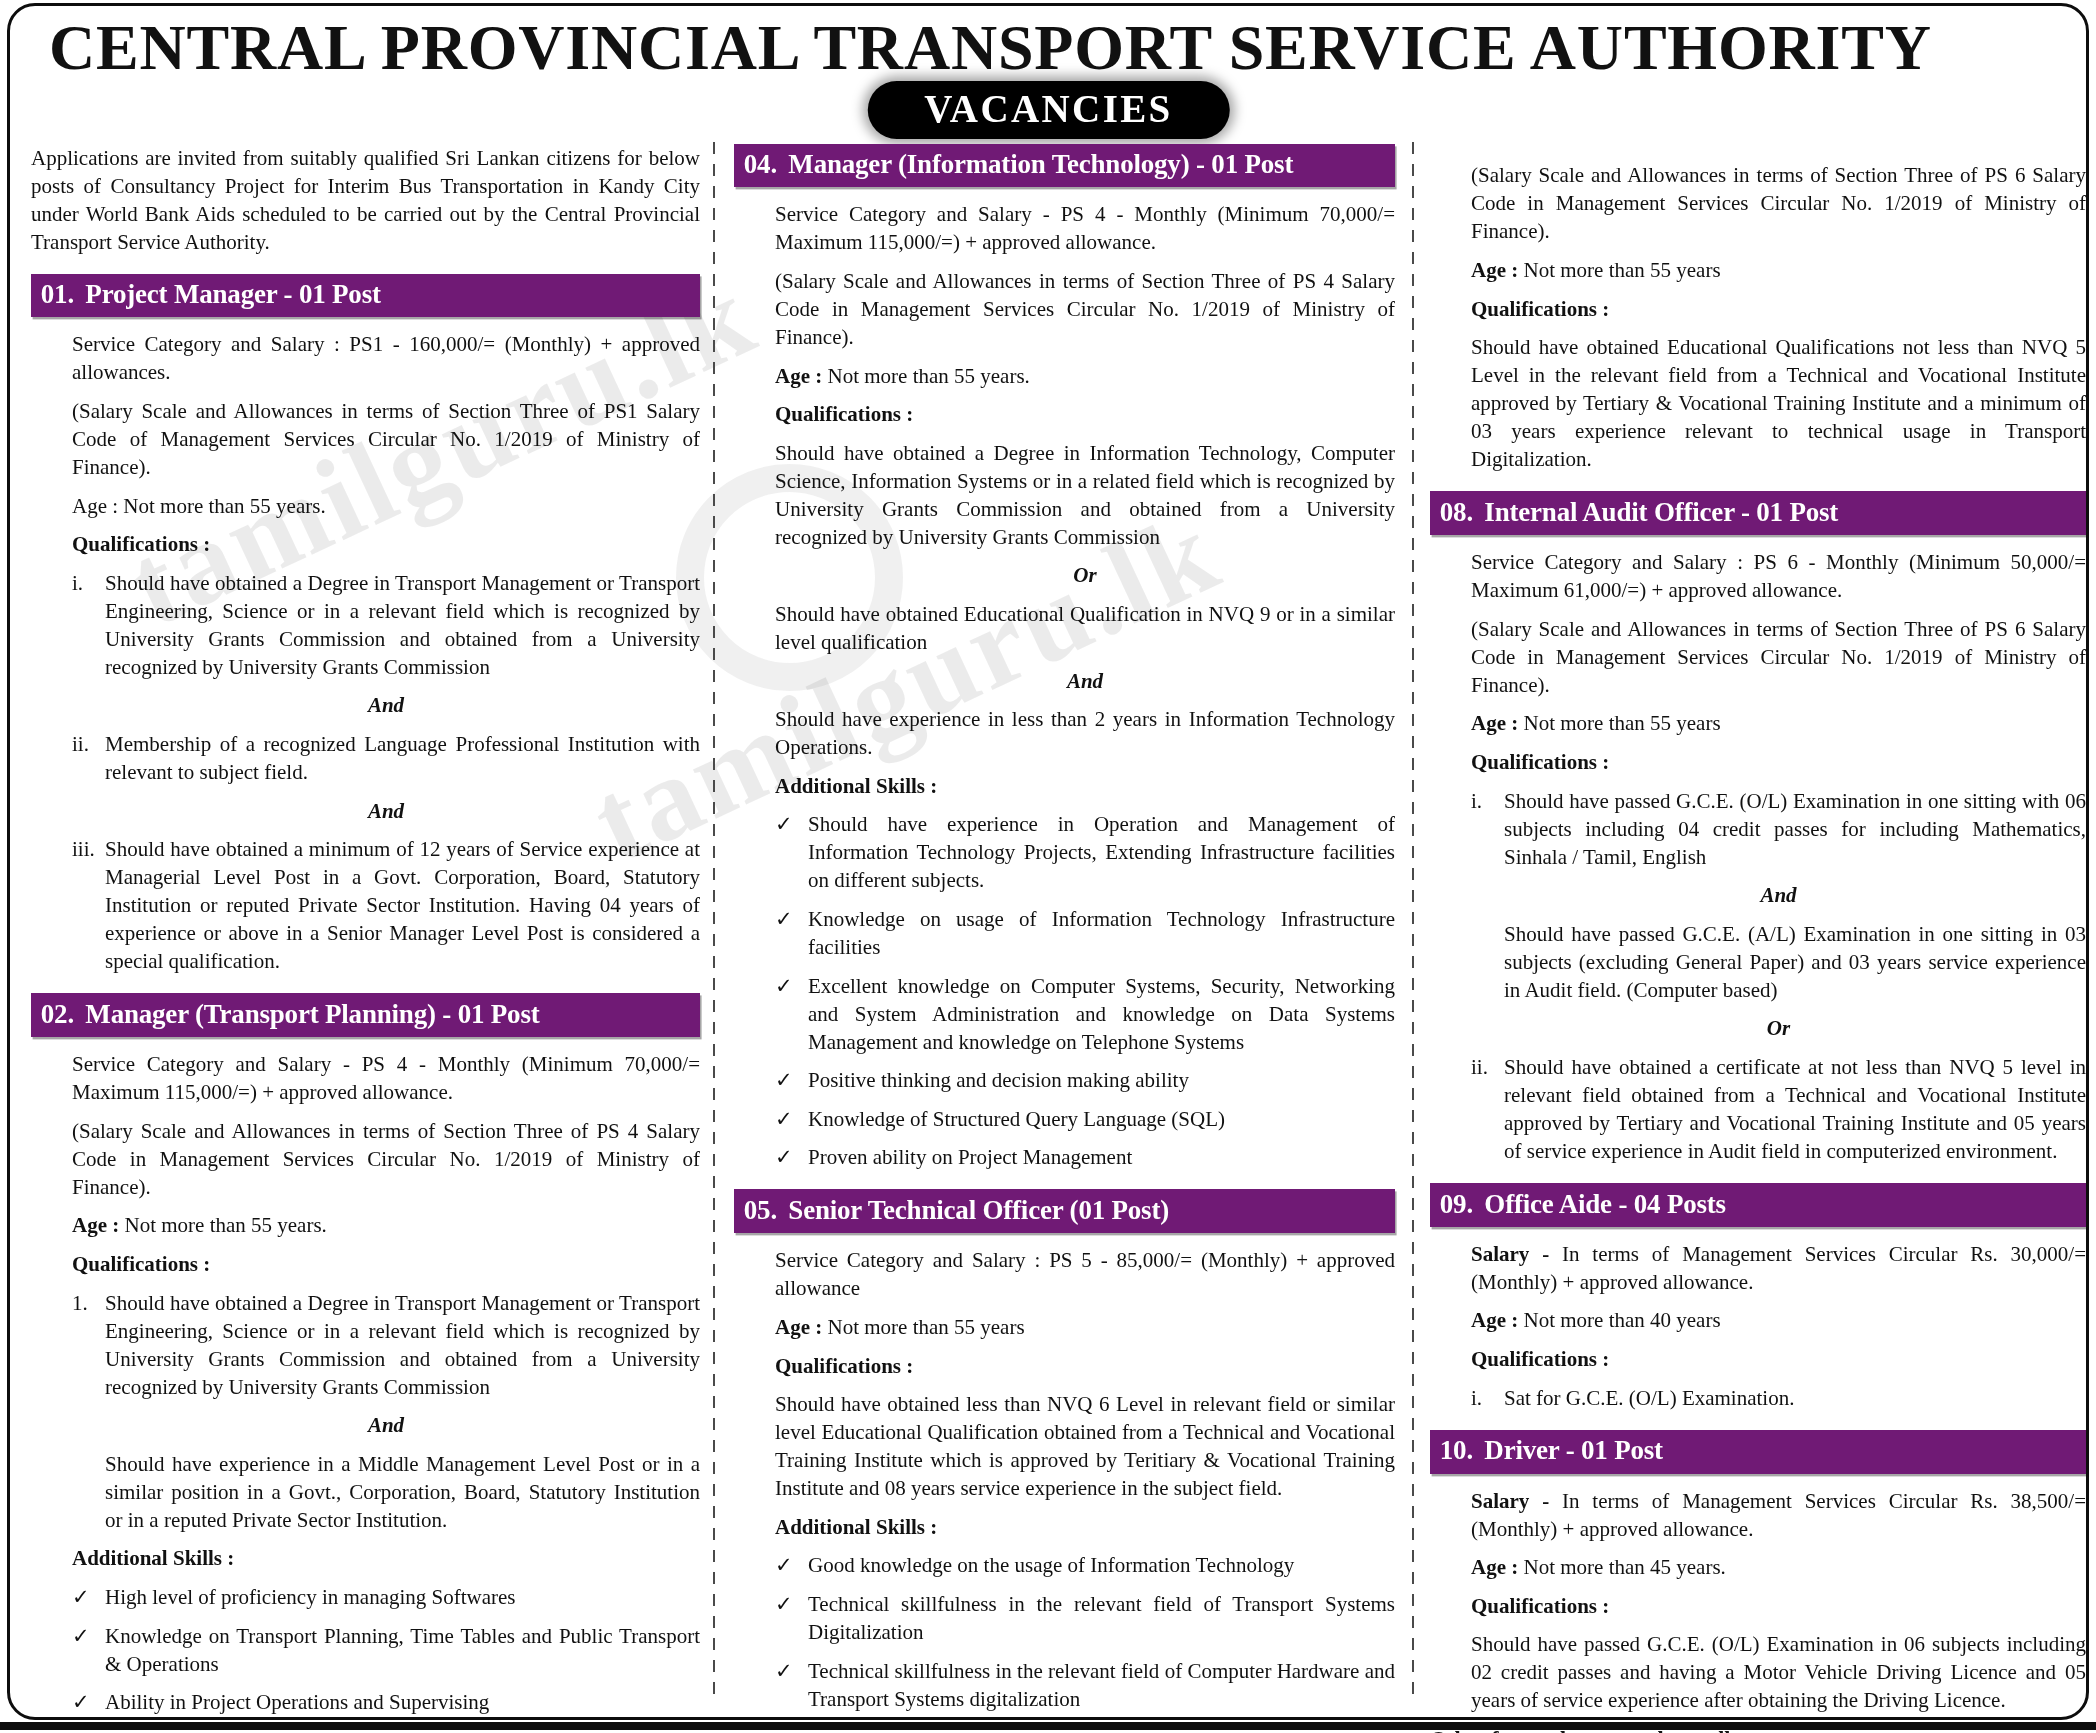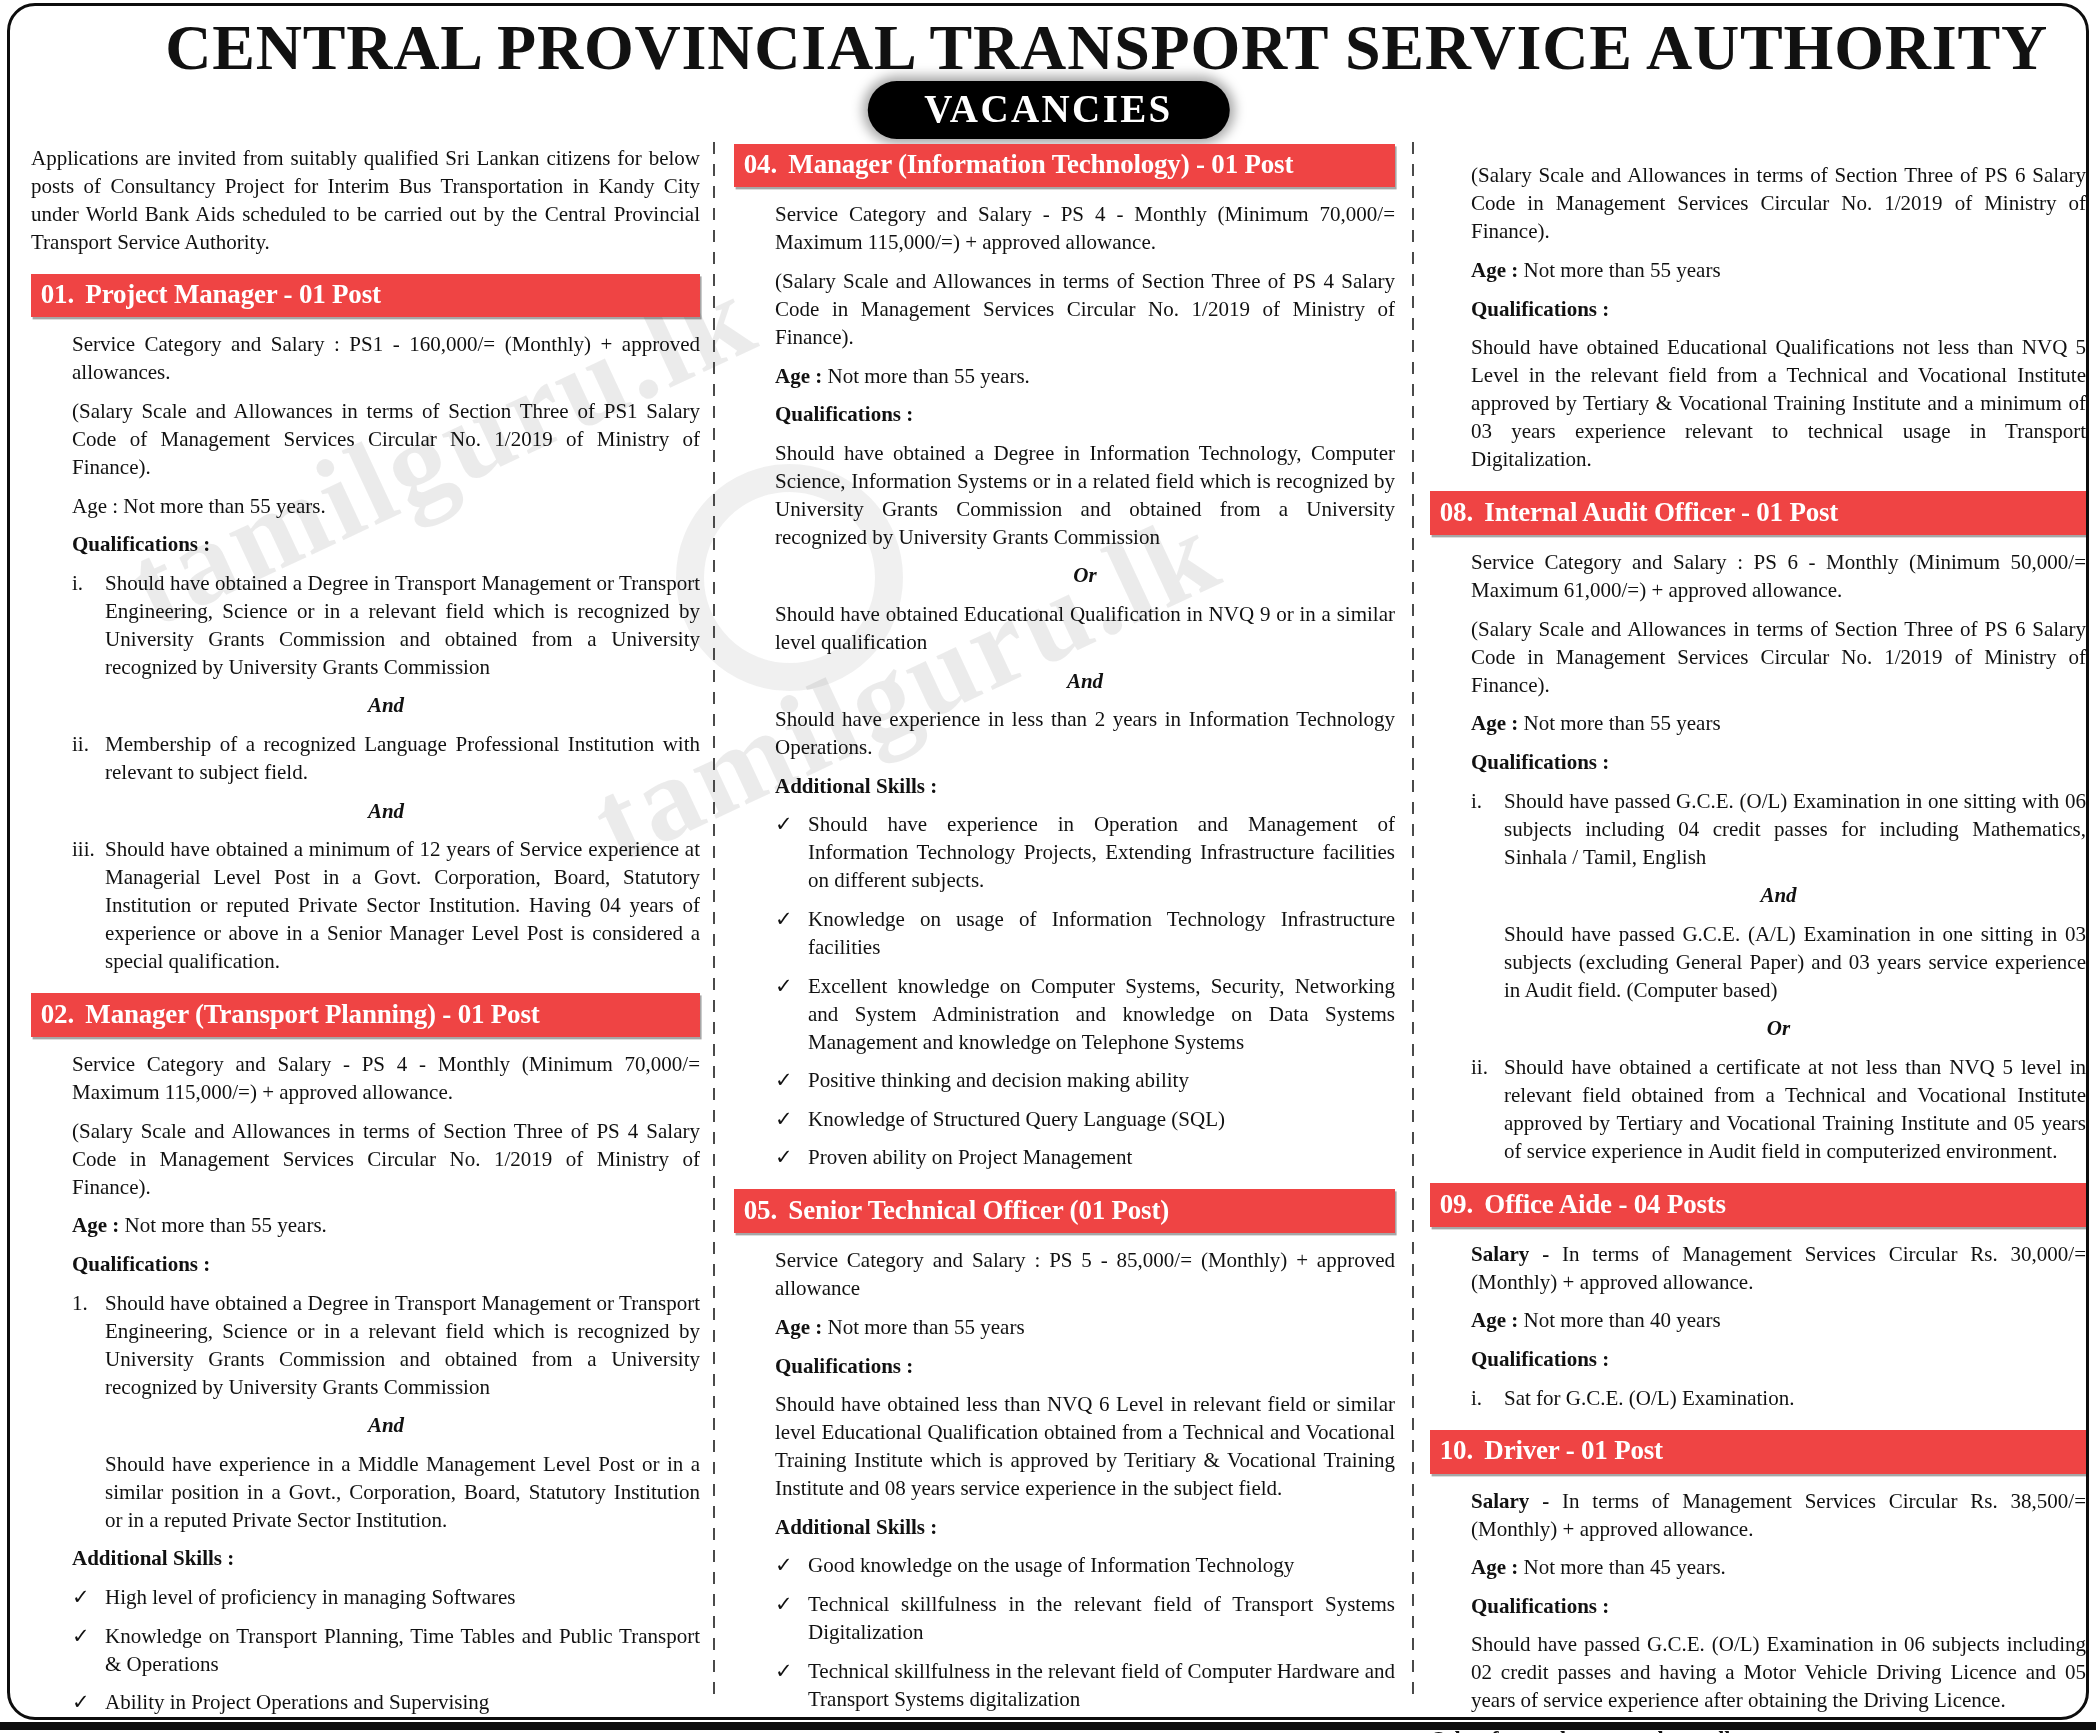--- a/index.html
+++ b/index.html
@@ -7,42 +7,42 @@
     position:relative;width:2097px;height:1733px;background:#ffffff;
     font-family:"Liberation Serif","DejaVu Serif",serif;color:#111;
     overflow:hidden;
   }
   .frame{
     position:absolute;left:6.5px;top:3.3px;right:8.1px;bottom:13px;
     border:3.3px solid #0d0d0d;border-radius:28px;pointer-events:none;z-index:5;
   }
   .bottom-rule{position:absolute;left:0;right:0;bottom:3.3px;height:7.3px;background:#0d0d0d;z-index:6;}
   .page-title{
-    margin:0;position:absolute;top:11.4px;left:49px;right:49px;text-align:right;
+    margin:0;position:absolute;top:11.4px;left:49px;right:49px;text-align:left;
     font-size:64px;font-weight:bold;letter-spacing:0.8px;white-space:nowrap;z-index:2;
   }
   .badge{
     position:absolute;top:81px;left:50%;transform:translateX(-50%);
     background:#000000;color:#fff;border-radius:29px;padding:4.9px 57px 8.1px;
     box-shadow:0 0 11.4px 4.9px rgba(0,0,0,0.35);z-index:2;
   }
   .badge span{font-size:39px;font-weight:bold;letter-spacing:2.4px;}
   .col{position:absolute;top:137px;z-index:2;font-size:21px;line-height:28px;}
   .col1{left:31px;width:669px;}
   .col2{left:734px;width:661px;}
   .col3{left:1430px;width:656px;}
   .sep{
     position:absolute;top:142px;bottom:33px;width:2.4px;z-index:2;
     background:repeating-linear-gradient(to bottom,#4a4a4a 0 12.2px,transparent 12.2px 22px);
   }
   .sep1{left:713px;}
   .sep2{left:1412px;}
   .intro{margin:6.5px 0 16.3px;text-align:justify;}
   .bar{
-    background:#ef4444;color:#fff;font-weight:bold;font-size:27px;line-height:31px;
+    background:#701a75;color:#fff;font-weight:bold;font-size:27px;line-height:31px;
     padding:5.7px 8.1px 7.3px 9.8px;margin:18px 0 13px;letter-spacing:-0.2px;
     box-shadow:1.6px 2.4px 0 rgba(0,0,0,0.35);white-space:nowrap;overflow:hidden;
   }
   section:first-child .bar{margin-top:6.5px;}
   .bar .num{margin-right:11.4px;}
   .sec-content{padding-left:41px;}
   .flush{padding-left:0;}
   .cont{margin-top:24.4px;}
   .blk{margin:10.6px 0;text-align:justify;}
   .blk.head,.blk.lhead{font-weight:bold;text-align:left;}

